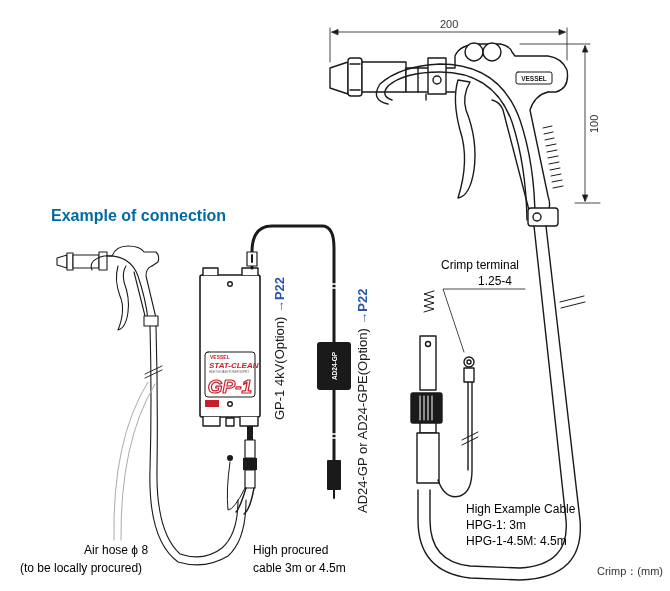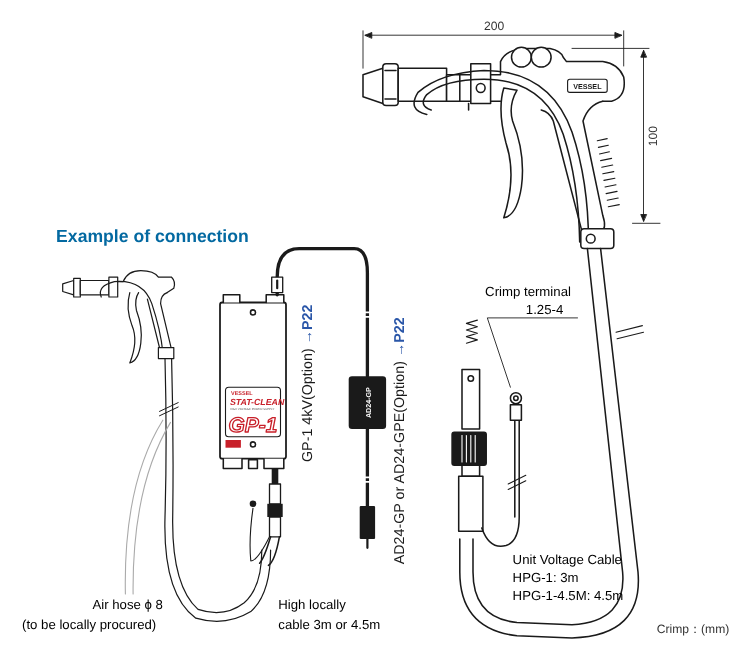--- a/index.html
+++ b/index.html
@@ -186,23 +186,23 @@
 </div>
 
 <div class="vert" style="left:355px;top:513px;">
   <span>AD24-GP or AD24-GPE(Option)</span>
   <span class="ref">→P22</span>
 </div>
 
 <div class="lbl" style="left:84px;top:543px;">Air hose ϕ 8</div>
 <div class="lbl" style="left:20px;top:561px;">(to be locally procured)</div>
 
-<div class="lbl" style="left:253px;top:543px;">High locally</div>
+<div class="lbl" style="left:253px;top:543px;">High procured</div>
 <div class="lbl" style="left:253px;top:561px;">cable 3m or 4.5m</div>
 
 <div class="lbl" style="left:441px;top:258px;">Crimp terminal</div>
 <div class="lbl" style="left:441px;top:274px;margin-left:37px;">1.25-4</div>
 
-<div class="lbl" style="left:466px;top:502px;">Unit Voltage Cable</div>
+<div class="lbl" style="left:466px;top:502px;">High Example Cable</div>
 <div class="lbl" style="left:466px;top:518px;">HPG-1: 3m</div>
 <div class="lbl" style="left:466px;top:534px;">HPG-1-4.5M: 4.5m</div>
 
 <div class="unit" style="left:597px;top:564px;">Crimp：(mm)</div>
 
 </body></html>

